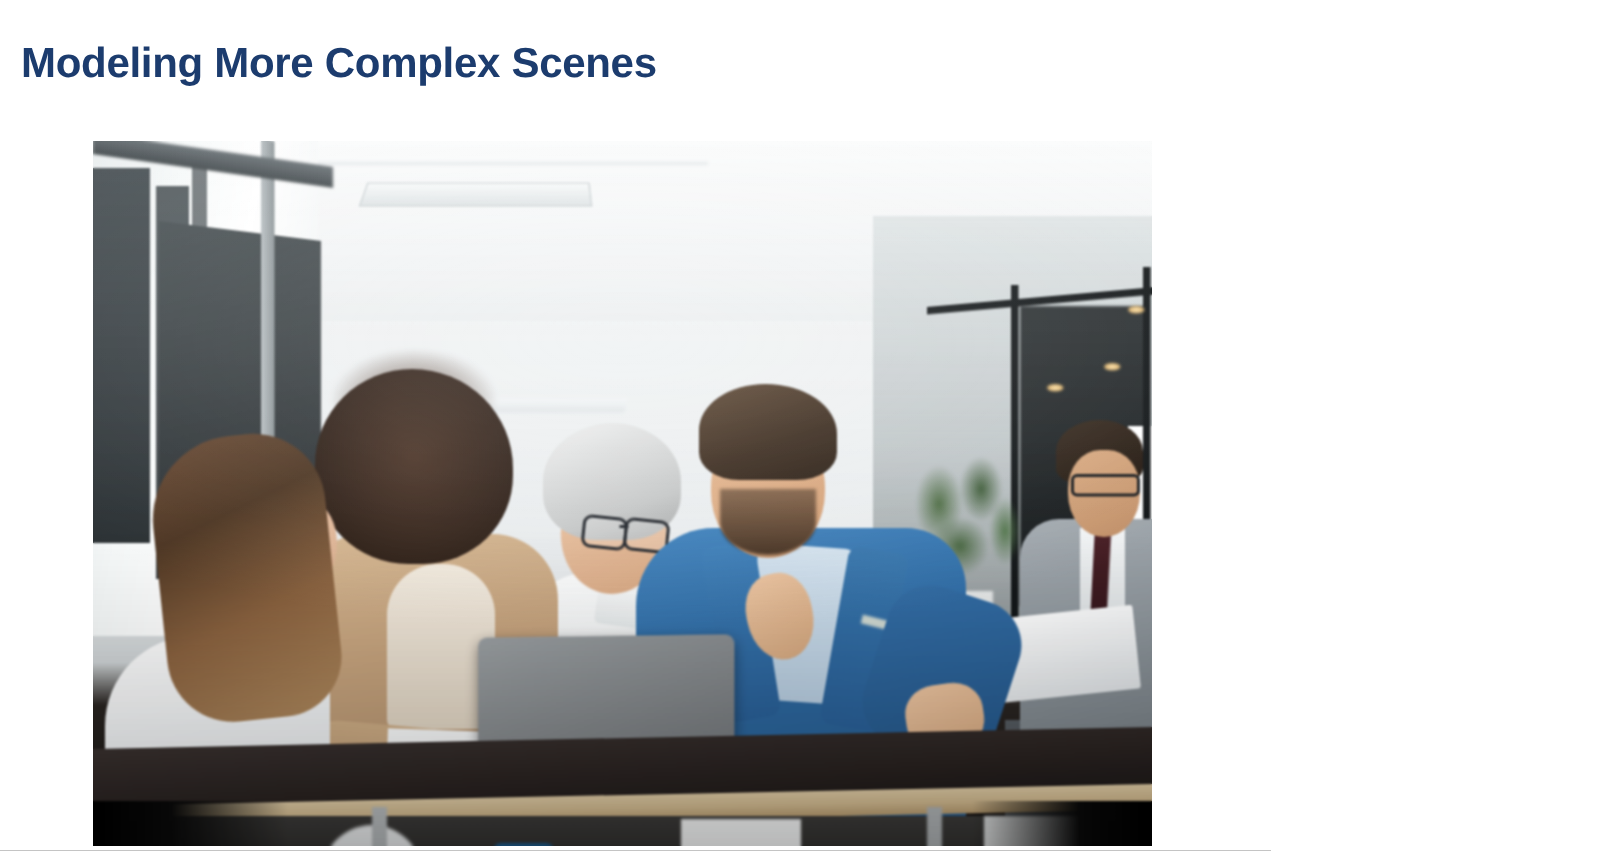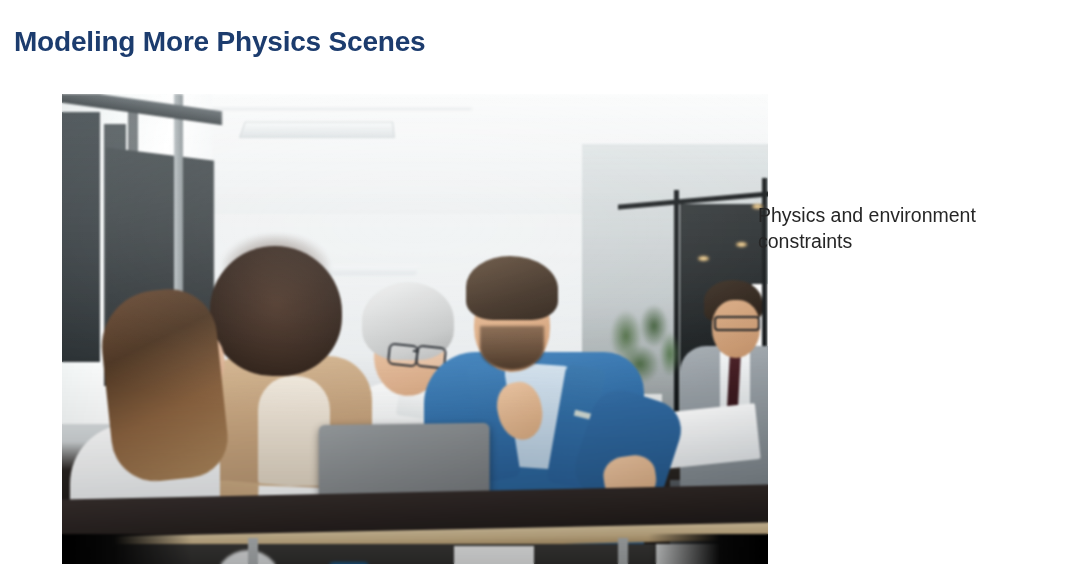--- a/index.html
+++ b/index.html
@@ -458,21 +458,21 @@
     line-height: 26px;
     color: #262626;
   }
   .caption + .caption { margin-top: 28px; }
 </style>
 </head>
 <body>
 
 <div>
 
-  <h1 id="slide-title">Modeling More Physics Scenes</h1>
+  <h1 id="slide-title">Modeling More Complex Scenes</h1>
 
   <figure id="scene-photo" aria-label="Office team collaborating around a desk with a laptop">
 
     <div class="layer bg-wall"></div>
     <div class="layer ceiling"></div>
     <div class="layer ceiling-seam"></div>
     <div class="layer ceiling-light"></div>
     <div class="layer ceiling-light2"></div>
 
     <div class="layer window-col"></div>
@@ -561,16 +561,15 @@
     <div class="layer drawer2"></div>
 
     <div class="layer shadow-l"></div>
     <div class="layer shadow-r"></div>
 
     <div class="layer photo-soften"></div>
     <div class="layer photo-grade"></div>
   </figure>
 
   <div id="caption-block">
-    <p class="caption">Physics and environment constraints</p>
   </div>
 
 </div>
 
 </body></html>

